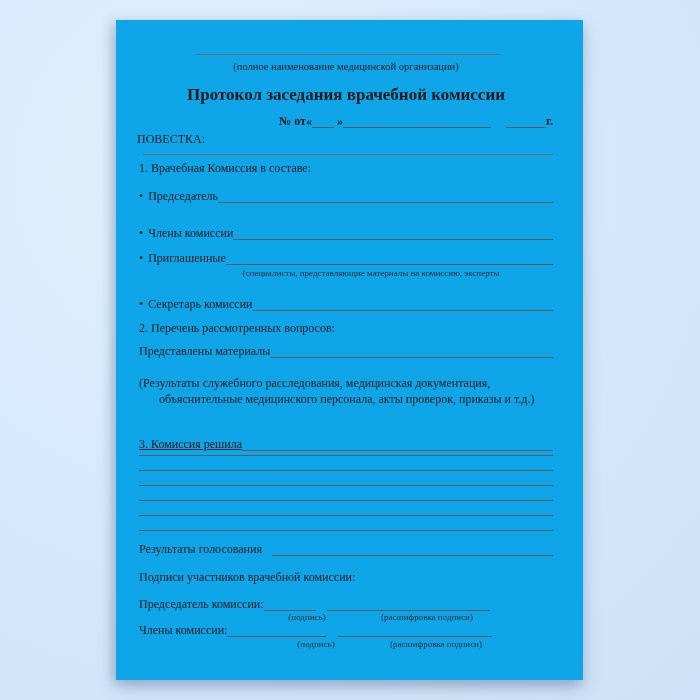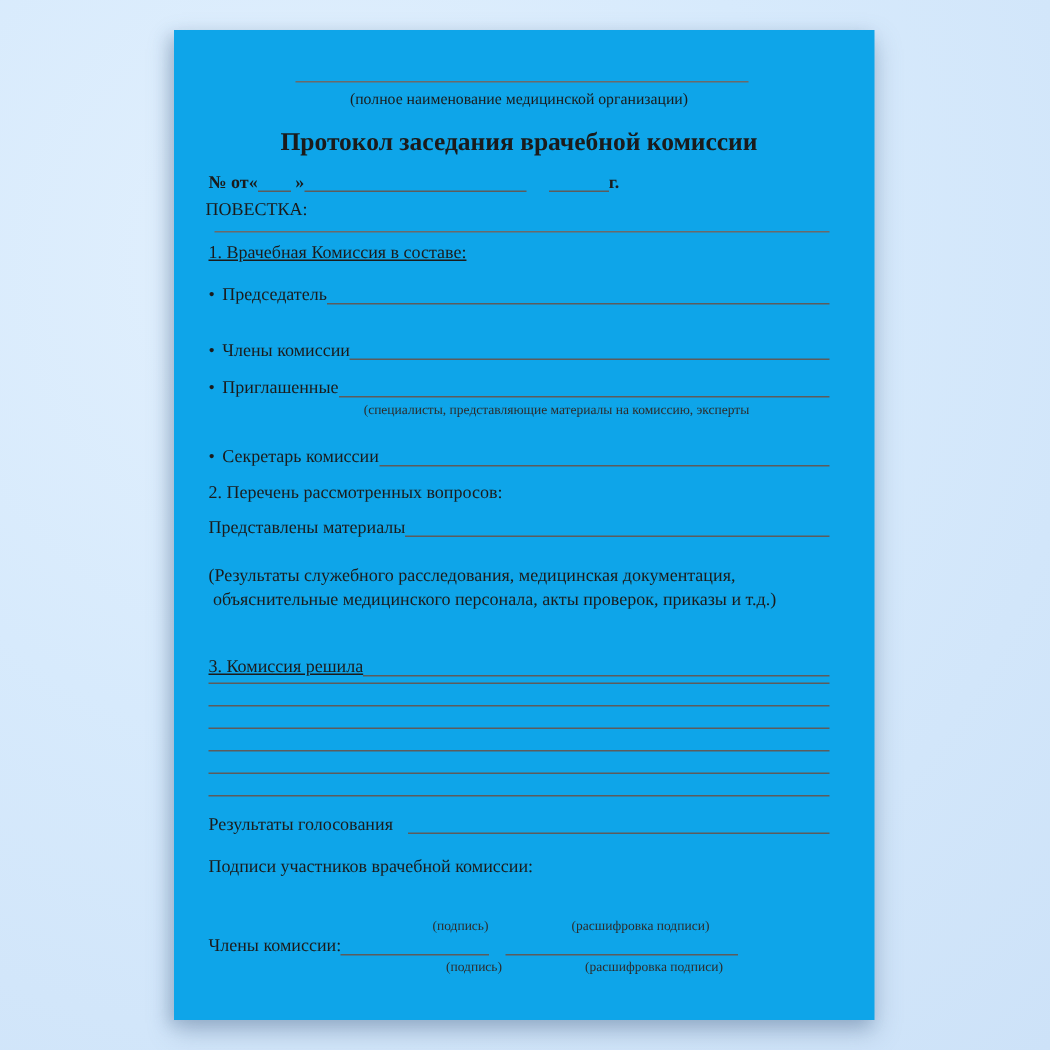--- a/index.html
+++ b/index.html
@@ -23,21 +23,21 @@
   .fill{flex:1 1 auto;border-bottom:1px solid #5c5c5c;height:2px;}
   .seg{border-bottom:1px solid #5c5c5c;height:2px;flex:0 0 auto;}
   .spacer{flex:0 0 auto;height:2px;}
   .hrline{position:absolute;border-bottom:1px solid #6a6a6a;height:0;}
   .cap{
     position:absolute;font-size:9px;line-height:10px;color:#2d2d2d;text-align:center;
     white-space:nowrap;
   }
   .org-cap{top:41px;font-size:10.5px;line-height:12px;}
   .title{top:65px;font-size:17px;font-weight:bold;}
-  .numrow{justify-content:flex-start;font-weight:bold;}
+  .numrow{justify-content:flex-end;font-weight:bold;}
   .heading{position:absolute;left:23px;font-size:12px;line-height:14px;white-space:pre;}
   .bullet{margin-right:5px;}
   .blanks{position:absolute;left:23px;right:30px;top:421px;}
   .blanks .blank{height:14px;border-bottom:1px solid #5c5c5c;}
   .note{position:absolute;left:23px;right:30px;font-size:12px;line-height:14px;white-space:pre;}
 </style>
 </head>
 <body>
 
 <div class="sheet">
@@ -52,21 +52,21 @@
     <span> »</span>
     <span class="seg" style="width:148px;"></span>
     <span class="spacer" style="width:15px;"></span>
     <span class="seg" style="width:40px;"></span>
     <span>г.</span>
   </div>
 
   <div class="heading" style="top:112px;left:21px;">ПОВЕСТКА:</div>
   <div class="hrline" style="top:134px;left:27px;right:30px;"></div>
 
-  <div class="heading" style="top:141px;text-decoration:underline;">1. Врачебная Комиссия в составе:</div>
+  <div class="heading" style="top:141px;">1. Врачебная Комиссия в составе:</div>
 
   <div class="row" style="top:168px;">
     <span class="bullet">•</span>
     <span>Председатель</span>
     <span class="fill"></span>
   </div>
 
   <div class="row" style="top:205px;">
     <span class="bullet">•</span>
     <span>Члены комиссии</span>
@@ -87,21 +87,21 @@
   </div>
 
   <div class="heading" style="top:301px;">2. Перечень рассмотренных вопросов:</div>
 
   <div class="row" style="top:323px;">
     <span>Представлены материалы</span>
     <span class="fill"></span>
   </div>
 
   <div class="note" style="top:356px;">(Результаты служебного расследования, медицинская документация,</div>
-  <div class="note" style="top:372px;"> объяснительные медицинского персонала, акты проверок, приказы и т.д.)</div>
+  <div class="note" style="top:372px;margin-left:17px;"> объяснительные медицинского персонала, акты проверок, приказы и т.д.)</div>
 
   <div class="row" style="top:416px;text-decoration:underline;">
     <span>3. Комиссия решила</span>
     <span class="fill"></span>
   </div>
 
   <div class="blanks">
       <div class="blank"></div>
       <div class="blank"></div>
       <div class="blank"></div>
@@ -110,20 +110,26 @@
       <div class="blank"></div>
     </div>
 
   <div class="row" style="top:521px;gap:10px;">
     <span>Результаты голосования</span>
     <span class="fill"></span>
   </div>
 
   <div class="heading" style="top:550px;">Подписи участников врачебной комиссии:</div>
 
+  <div class="row" style="top:576px;">
+    <span>Председатель комиссии:</span>
+    <span class="seg" style="width:52px;"></span>
+    <span class="spacer" style="width:11px;"></span>
+    <span class="seg" style="width:163px;"></span>
+  </div>
   <div class="cap" style="top:592px;left:146px;width:90px;">(подпись)</div>
   <div class="cap" style="top:592px;left:231px;width:160px;">(расшифровка подписи)</div>
 
   <div class="row" style="top:602px;">
     <span>Члены комиссии:</span>
     <span class="seg" style="width:99px;"></span>
     <span class="spacer" style="width:11px;"></span>
     <span class="seg" style="width:155px;"></span>
   </div>
   <div class="cap" style="top:619px;left:155px;width:90px;">(подпись)</div>

